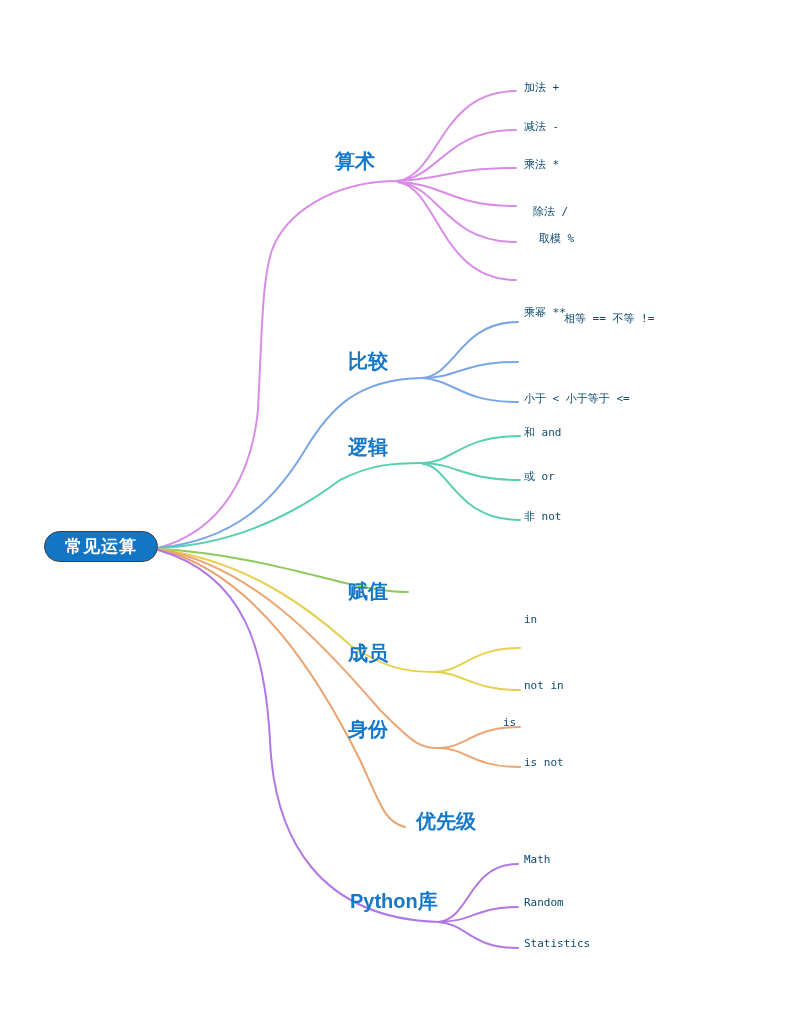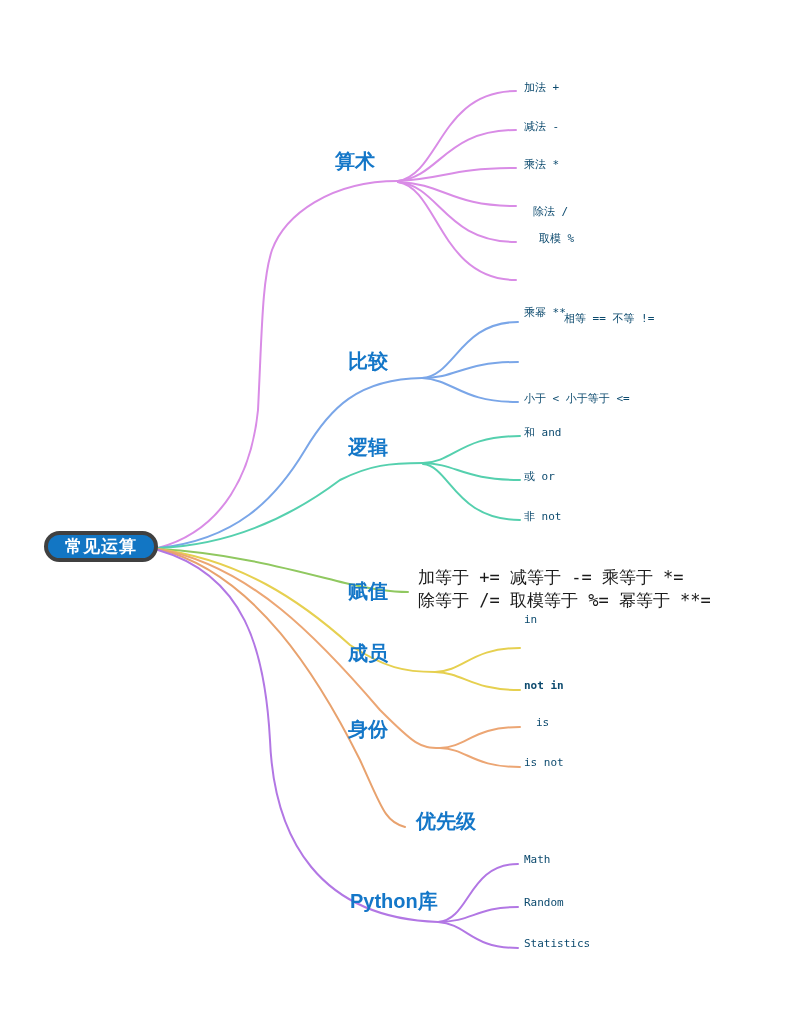--- a/index.html
+++ b/index.html
@@ -1,21 +1,21 @@
 <!DOCTYPE html>
 <html><head>
 <meta charset="utf-8">
 <style>
   html,body{margin:0;padding:0;background:#ffffff;}
   #canvas{position:relative;width:811px;height:1024px;background:#ffffff;overflow:hidden;
           font-family:"Liberation Sans",sans-serif;}
   #wires{position:absolute;left:0;top:0;width:811px;height:1024px;}
   #wires path{fill:none;stroke-width:2;stroke-linecap:round;}
   .root-pill{position:absolute;left:44px;top:531px;width:114px;height:31px;
-             background:#1276c4;border:4px solid #404040;border-radius:16px;
+             background:#1276c4;border:1px solid #404040;border-radius:16px;
              box-sizing:border-box;display:flex;align-items:center;justify-content:center;
              color:#ffffff;font-weight:bold;font-size:17px;letter-spacing:1px;cursor:pointer;}
   .branch-label{position:absolute;color:#1477c8;font-weight:bold;font-size:20px;
                 white-space:nowrap;cursor:pointer;}
   .child-text{position:absolute;color:#0c4a6e;font-size:11px;white-space:nowrap;
               font-family:"DejaVu Sans Mono","Liberation Mono",monospace;cursor:pointer;}
   .assign-block{position:absolute;left:418px;top:566px;color:#1a1a1a;font-size:17px;
                 line-height:23px;white-space:nowrap;
                 font-family:"DejaVu Sans Mono","Liberation Mono",monospace;cursor:pointer;}
 </style>
@@ -79,28 +79,24 @@
   <div class="child-text" style="left:524px;top:231px;margin-left:15px;">取模 %</div>
   <div class="child-text" style="left:524px;top:269px;margin-top:36px;">乘幂 **</div>
 
   <div class="child-text" style="left:524px;top:311px;margin-left:40px;">相等 == 不等 !=</div>
   <div class="child-text" style="left:524px;top:391px;">小于 &lt; 小于等于 &lt;=</div>
 
   <div class="child-text" style="left:524px;top:425px;">和 and</div>
   <div class="child-text" style="left:524px;top:469px;">或 or</div>
   <div class="child-text" style="left:524px;top:509px;">非 not</div>
 
-  <div class="assign-block">
-    <div>加等于 += 减等于 -= 乘等于 *=</div>
-    <div>除等于 /= 取模等于 %= 幂等于 **=</div>
-  </div>
 
   <div class="child-text" style="left:524px;top:613px;">in</div>
-  <div class="child-text" style="left:524px;top:679px;font-weight:bold;">not in</div>
+  <div class="child-text" style="left:524px;top:679px;">not in</div>
 
-  <div class="child-text" style="left:536px;top:716px;">is</div>
+  <div class="child-text" style="left:503px;top:716px;">is</div>
   <div class="child-text" style="left:524px;top:756px;">is not</div>
 
   <div class="child-text" style="left:524px;top:853px;">Math</div>
   <div class="child-text" style="left:524px;top:896px;">Random</div>
   <div class="child-text" style="left:524px;top:937px;">Statistics</div>
 
 </div>
 
 </body></html>

